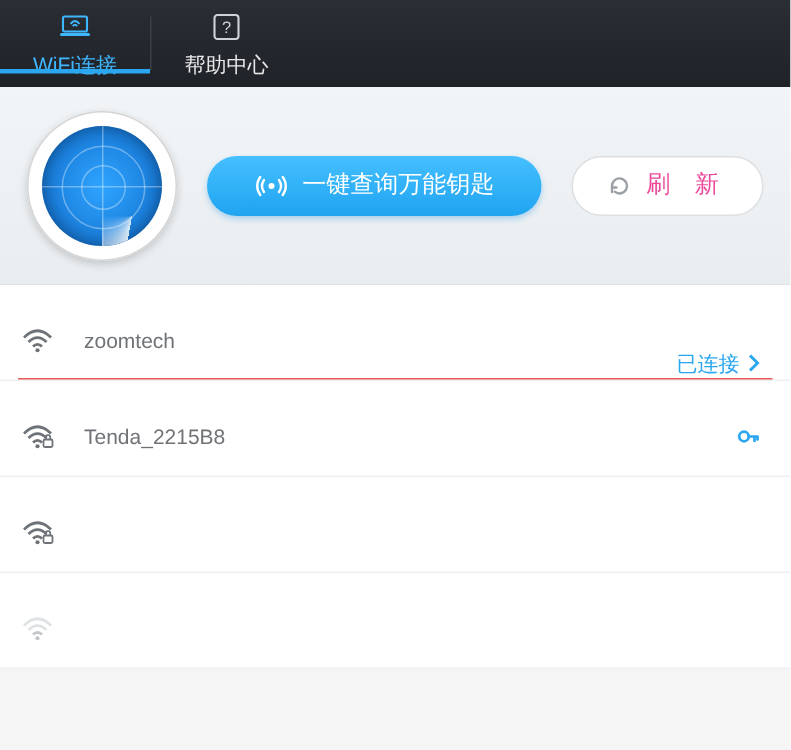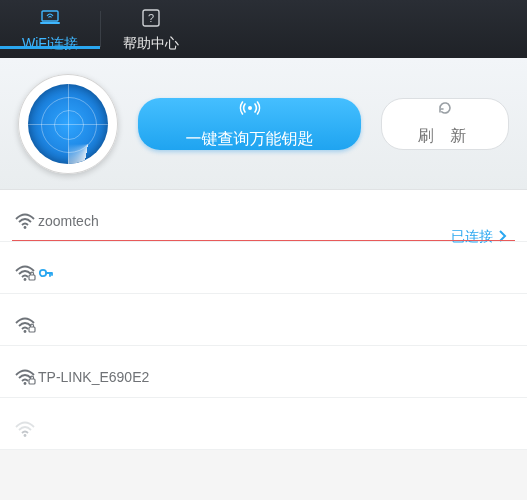--- a/index.html
+++ b/index.html
@@ -88,53 +88,52 @@
   .radar-cross::before { left:50%; top:0; width:1px; height:100%; }
   .radar-cross::after { top:50%; left:0; height:1px; width:100%; }
   .radar-sweep {
     position:absolute; left:50%; top:50%;
     width:40px; height:40px;
     transform-origin: 0 0;
     background: conic-gradient(from 190deg, rgba(255,255,255,.85), transparent 80deg);
     border-radius: 0 0 40px 0;
   }
   .btn {
-    height: 52px;
+    height: 40px;
     border-radius: 22px;
     display: flex;
     align-items: center;
     justify-content: center;
     gap: 10px;
     font-size: 16px;
     cursor: pointer;
     user-select: none;
-    flex-direction: column;
   }
   .btn-primary {
     flex: 1;
     background: linear-gradient(180deg, #45bfff 0%, #1fa4f0 100%);
     color: #fff;
     box-shadow: 0 2px 4px rgba(36,150,230,.35);
   }
   .btn-secondary {
     width: 128px;
     background: #fff;
-    color: #737373;
+    color: #ec4899;
     border: 1px solid #dcdfe2;
     letter-spacing: 6px;
   }
   .list {
     background: #fff;
   }
   .row {
-    height: 52px;
+    height: 64px;
     display: flex;
     align-items: center;
     padding: 11px 20px 0 14px;
-    gap: 2px;
+    gap: 20px;
     border-bottom: 1px solid #eef0f1;
     cursor: pointer;
   }
   .row.connected {
     position: relative;
   }
   .row.connected::after {
     content:"";
     position:absolute;
     left:12px; right:12px; bottom:0;
@@ -245,20 +244,21 @@
     <span class="wifi-ico">
       <svg width="22" height="18" viewBox="0 0 22 18">
           <path d="M2 7 q9 -9 18 0" fill="none" stroke="currentColor" stroke-width="1.8"></path>
           <path d="M5 10 q6 -6 12 0" fill="none" stroke="currentColor" stroke-width="1.8"></path>
           <path d="M8 13 q3 -3 6 0" fill="none" stroke="currentColor" stroke-width="1.8"></path>
           <circle cx="11" cy="15.5" r="1.4" fill="currentColor"></circle>
           <rect x="15" y="11" width="6" height="5" rx="1" fill="#fff" stroke="currentColor" stroke-width="1.2"></rect>
           <path d="M16.5 11 v-1.4 a1.5 1.5 0 0 1 3 0 V11" fill="none" stroke="currentColor" stroke-width="1.2"></path>
         </svg>
     </span>
+    <span class="ssid">Tenda_2215B8</span>
     <span class="key-ico">
       <svg width="16" height="16" viewBox="0 0 16 16">
           <circle cx="5" cy="8" r="3.2" fill="none" stroke="currentColor" stroke-width="1.8"></circle>
           <path d="M8 8 h6 M12 8 v3 M14 8 v2" fill="none" stroke="currentColor" stroke-width="1.8" stroke-linecap="round"></path>
         </svg>
     </span>
   </div>
 
 
   <div class="row">
@@ -267,33 +267,20 @@
           <path d="M2 7 q9 -9 18 0" fill="none" stroke="currentColor" stroke-width="1.8"></path>
           <path d="M5 10 q6 -6 12 0" fill="none" stroke="currentColor" stroke-width="1.8"></path>
           <path d="M8 13 q3 -3 6 0" fill="none" stroke="currentColor" stroke-width="1.8"></path>
           <circle cx="11" cy="15.5" r="1.4" fill="currentColor"></circle>
           <rect x="15" y="11" width="6" height="5" rx="1" fill="#fff" stroke="currentColor" stroke-width="1.2"></rect>
           <path d="M16.5 11 v-1.4 a1.5 1.5 0 0 1 3 0 V11" fill="none" stroke="currentColor" stroke-width="1.2"></path>
         </svg>
     </span>
   </div>
 
-  <div class="row">
-    <span class="wifi-ico">
-      <svg width="22" height="18" viewBox="0 0 22 18">
-          <path d="M2 7 q9 -9 18 0" fill="none" stroke="currentColor" stroke-width="1.8"></path>
-          <path d="M5 10 q6 -6 12 0" fill="none" stroke="currentColor" stroke-width="1.8"></path>
-          <path d="M8 13 q3 -3 6 0" fill="none" stroke="currentColor" stroke-width="1.8"></path>
-          <circle cx="11" cy="15.5" r="1.4" fill="currentColor"></circle>
-          <rect x="15" y="11" width="6" height="5" rx="1" fill="#fff" stroke="currentColor" stroke-width="1.2"></rect>
-          <path d="M16.5 11 v-1.4 a1.5 1.5 0 0 1 3 0 V11" fill="none" stroke="currentColor" stroke-width="1.2"></path>
-        </svg>
-    </span>
-    <span class="ssid">TP-LINK_E690E2</span>
-  </div>
 
   <div class="row">
     <span class="wifi-ico wifi-weak">
       <svg width="22" height="18" viewBox="0 0 22 18">
           <path d="M2 7 q9 -9 18 0" fill="none" stroke="#dfe2e4" stroke-width="1.8"></path>
           <path d="M5 10 q6 -6 12 0" fill="none" stroke="#dfe2e4" stroke-width="1.8"></path>
           <path d="M8 13 q3 -3 6 0" fill="none" stroke="currentColor" stroke-width="1.8"></path>
           <circle cx="11" cy="15.5" r="1.4" fill="currentColor"></circle>
         </svg>
     </span>

